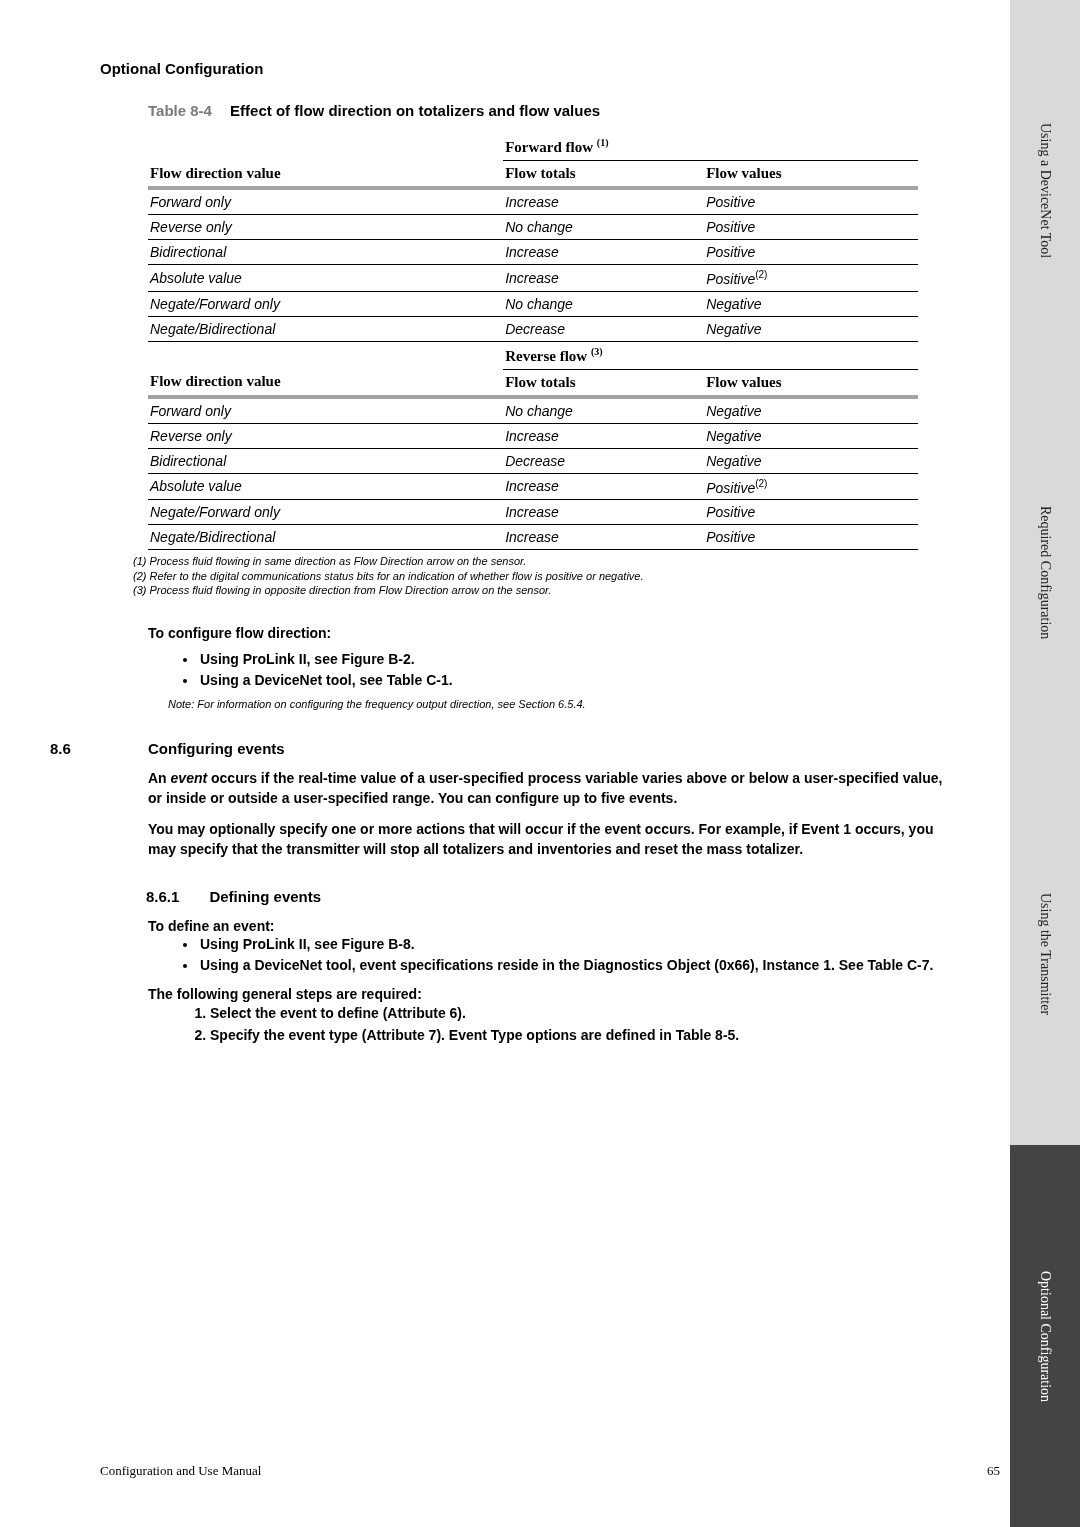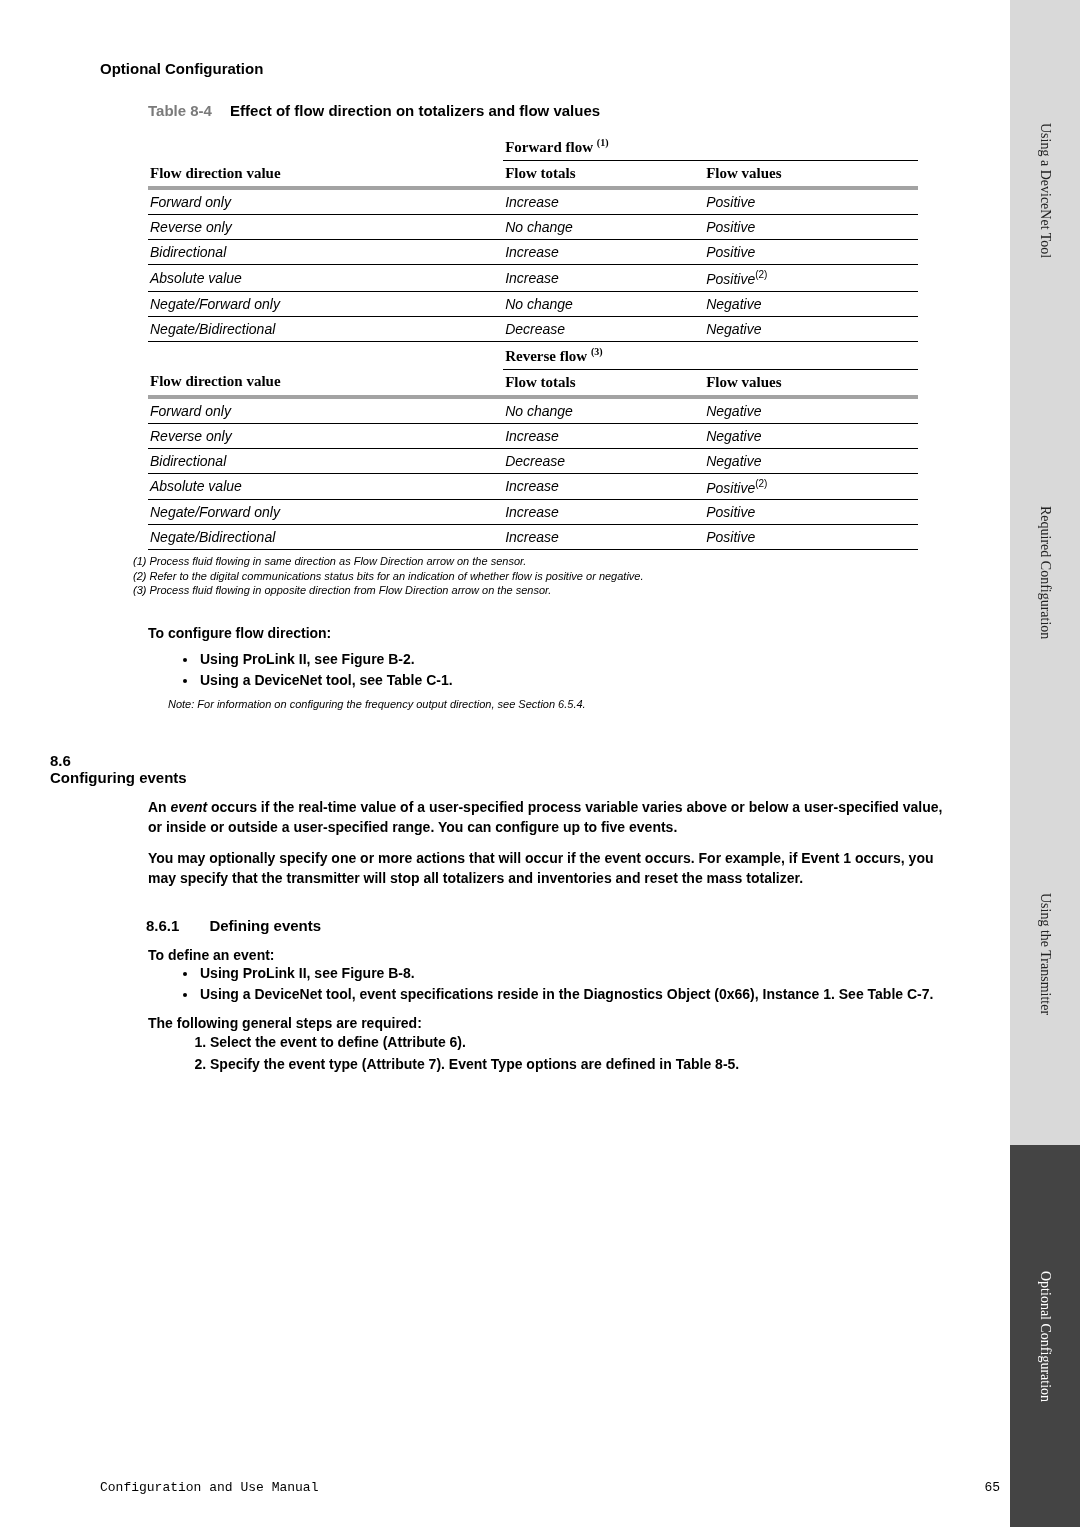--- a/index.html
+++ b/index.html
@@ -72,35 +72,35 @@
     padding-top: 5px;
   }
   .data-row td { font-style: italic; border-bottom: 1px solid #000; }
   .data-row td:first-child { font-style: italic; }
   .sup { font-size: 10px; vertical-align: super; font-style: normal; }
   .footnotes { margin-left: 33px; margin-top: 4px; font-size: 11px; font-style: italic; line-height: 1.3; }
   .instruction { font-weight: bold; font-size: 14px; margin: 28px 0 10px 48px; }
   .bullets { margin-left: 98px; font-weight: bold; font-size: 14px; }
   .bullets li { list-style: disc; margin-bottom: 5px; padding-left: 2px; }
   .note { margin-left: 68px; margin-top: 10px; font-style: italic; font-size: 11px; }
-  .sec86-row { display: flex; margin-top: 42px; margin-left: -50px; flex-direction: column; }
+  .sec86-row { display: flex; margin-top: 30px; margin-left: -50px; }
   .sec86-num { width: 98px; font-weight: bold; font-size: 15px; }
   .sec86-title { font-weight: bold; font-size: 15px; }
   .body-text { margin-left: 48px; font-weight: bold; font-size: 14px; line-height: 1.4; margin-top: 12px; }
   .body-text .italic { font-style: italic; }
   .sub-head { margin-left: 46px; margin-top: 28px; font-weight: bold; font-size: 15px; }
   .sub-head .snum { margin-right: 30px; }
   .numbered { margin-left: 110px; font-weight: bold; font-size: 14px; }
   .numbered li { margin-bottom: 6px; list-style: decimal; }
   .footer {
     position: absolute;
-    bottom: 32px;
+    bottom: 48px;
     left: 100px;
     width: 900px;
-    font-family: Liberation Mono, monospace;
+    font-family: Liberation Serif, serif;
     font-size: 13px;
     display: flex;
     justify-content: space-between;
     gap: 40px;
   }
   .center-col { text-align: center; }
 </style>
 </head>
 <body>
 

